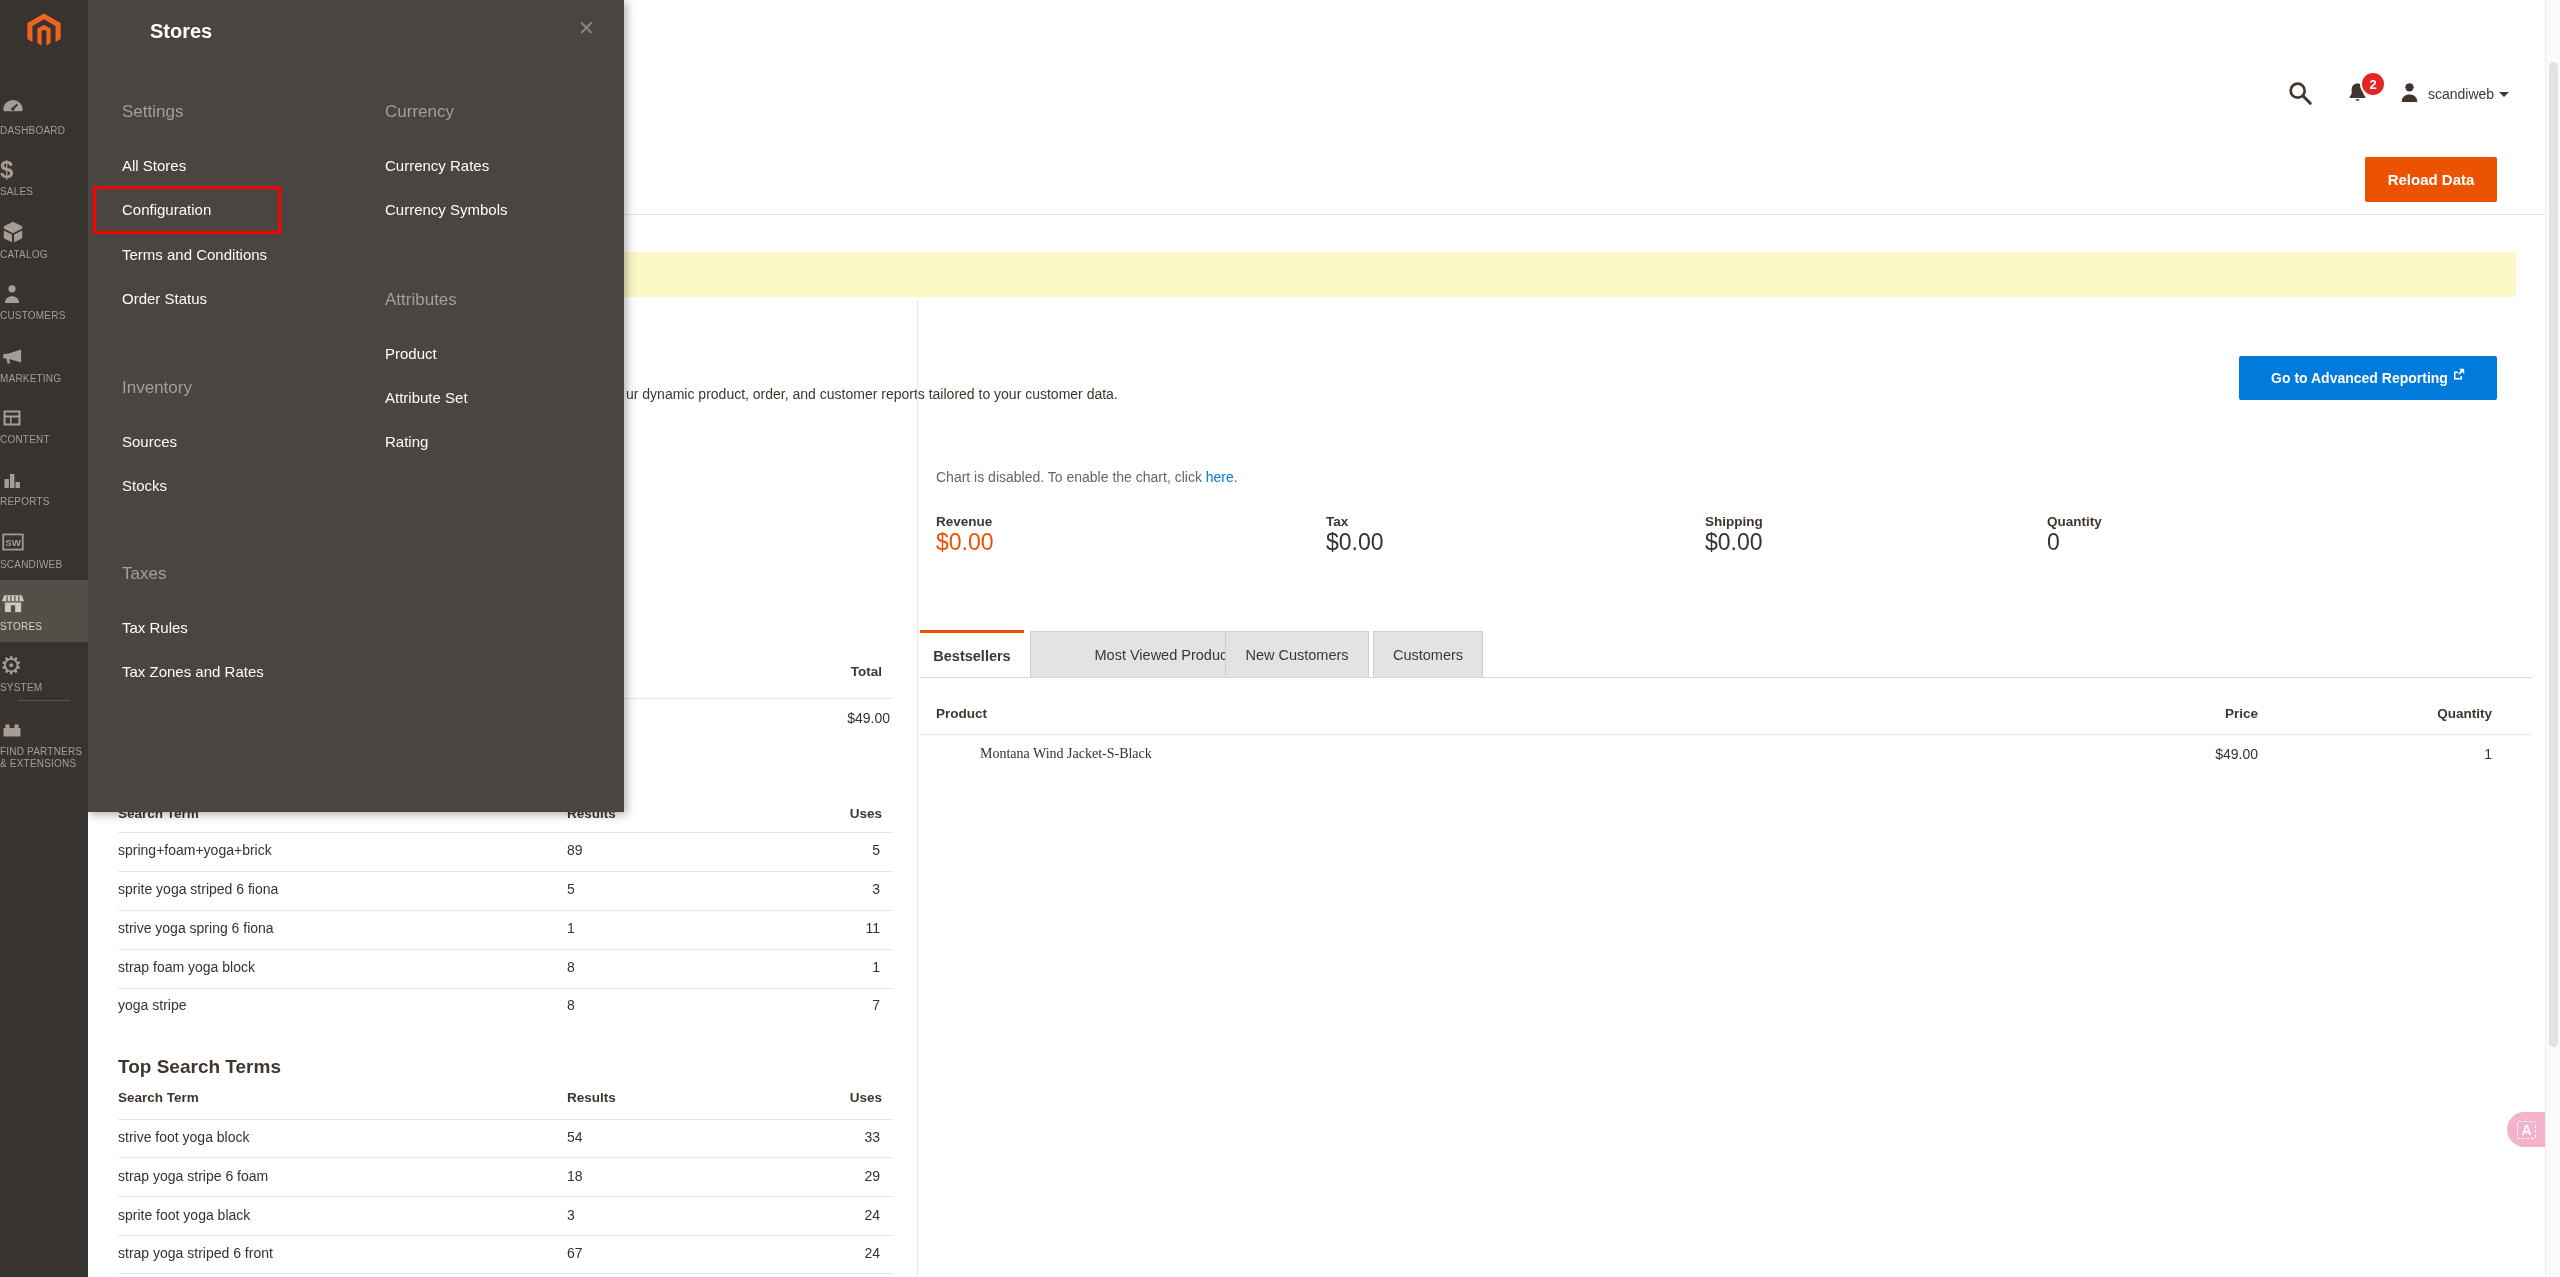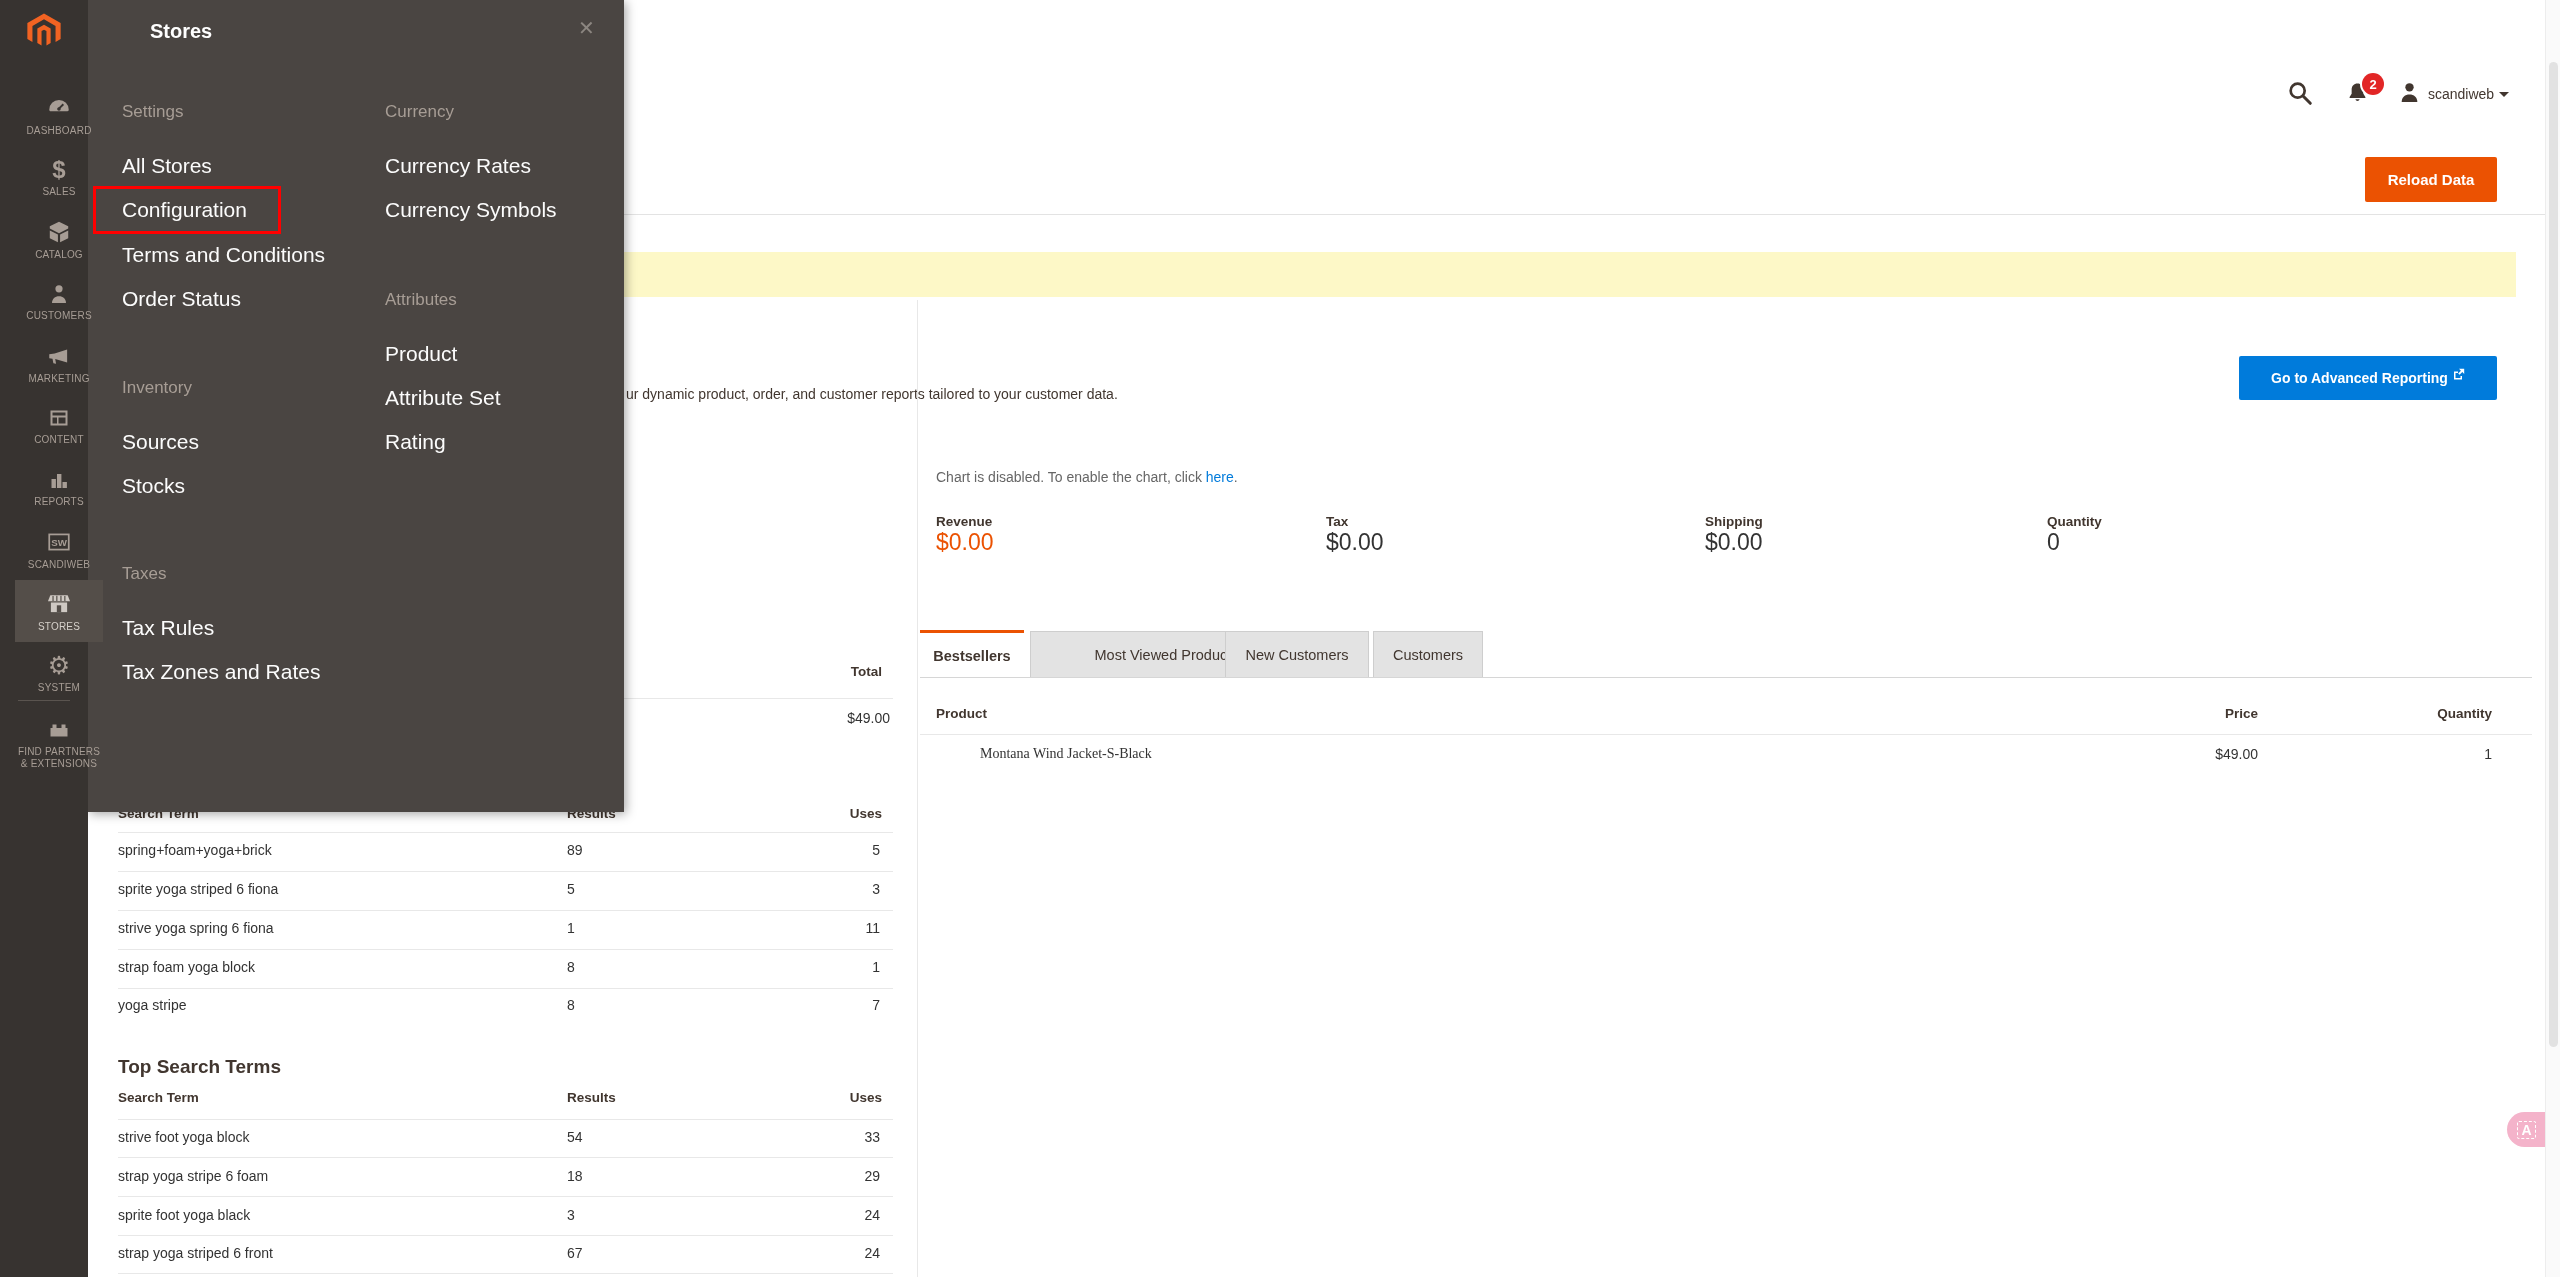--- a/index.html
+++ b/index.html
@@ -1,33 +1,33 @@
 <!DOCTYPE html>
 <html><head>
 <meta charset="utf-8">
 <style>
   html,body{margin:0;padding:0;background:#fff;}
   #screen{position:relative;width:2560px;height:1277px;overflow:hidden;
     font-family:"Liberation Sans",sans-serif;color:#333;background:#fff;}
   .abs{position:absolute;}
   
   #sidebar{left:0;top:0;width:88px;height:1277px;background:#373330;z-index:60;}
-  .nav-item{position:absolute;left:15px;width:88px;height:62px;display:flex;flex-direction:column;
-    align-items:center;justify-content:center;cursor:pointer;}
+  .nav-item{position:absolute;left:0;width:88px;height:62px;display:flex;flex-direction:column;
+    align-items:flex-start;justify-content:center;cursor:pointer;}
   .nav-item .lbl{font-size:10px;letter-spacing:.2px;color:#a79d95;margin-top:4px;text-align:center;line-height:11px;}
   .nav-item.active{background:#544e49;}
   .nav-item svg{display:block;}
   .nav-divider{position:absolute;left:18px;width:52px;height:1px;background:#5a544f;}
   
   #flyout{left:88px;top:0;width:536px;height:812px;background:#4a4542;z-index:50;
     box-shadow:2px 2px 10px rgba(0,0,0,.35);}
   #flyout .title{position:absolute;left:62px;top:20px;font-size:20px;font-weight:bold;color:#fff;}
   #flyout .close{position:absolute;left:490px;top:16px;font-size:20px;color:#8c8681;cursor:pointer;}
   .fly-head{position:absolute;font-size:17px;color:#a79d95;}
-  .fly-link{position:absolute;font-size:21px;color:#fcfcfc;cursor:pointer;line-height:20px;}
+  .fly-link{position:absolute;font-size:15px;color:#fcfcfc;cursor:pointer;line-height:20px;}
   #red-box{position:absolute;left:5px;top:186px;width:182px;height:42px;border:3px solid #ff0000;}
   
   .hdr-name{font-size:14px;color:#41362f;cursor:pointer;}
   #notif-badge{width:22px;height:22px;border-radius:11px;background:#e22626;box-shadow:0 0 0 2px #fff;
     color:#fff;font-size:13px;font-weight:bold;display:flex;align-items:center;justify-content:center;cursor:pointer;}
   .caret{width:0;height:0;border-left:5px solid transparent;border-right:5px solid transparent;
     border-top:5px solid #41362f;}
   #reload-btn{left:2365px;top:157px;width:132px;height:45px;background:#eb5202;border:none;border-radius:2px;
     color:#fff;font-size:15px;font-weight:bold;cursor:pointer;font-family:inherit;}
   .hline{position:absolute;height:1px;background:#e3e3e3;}

